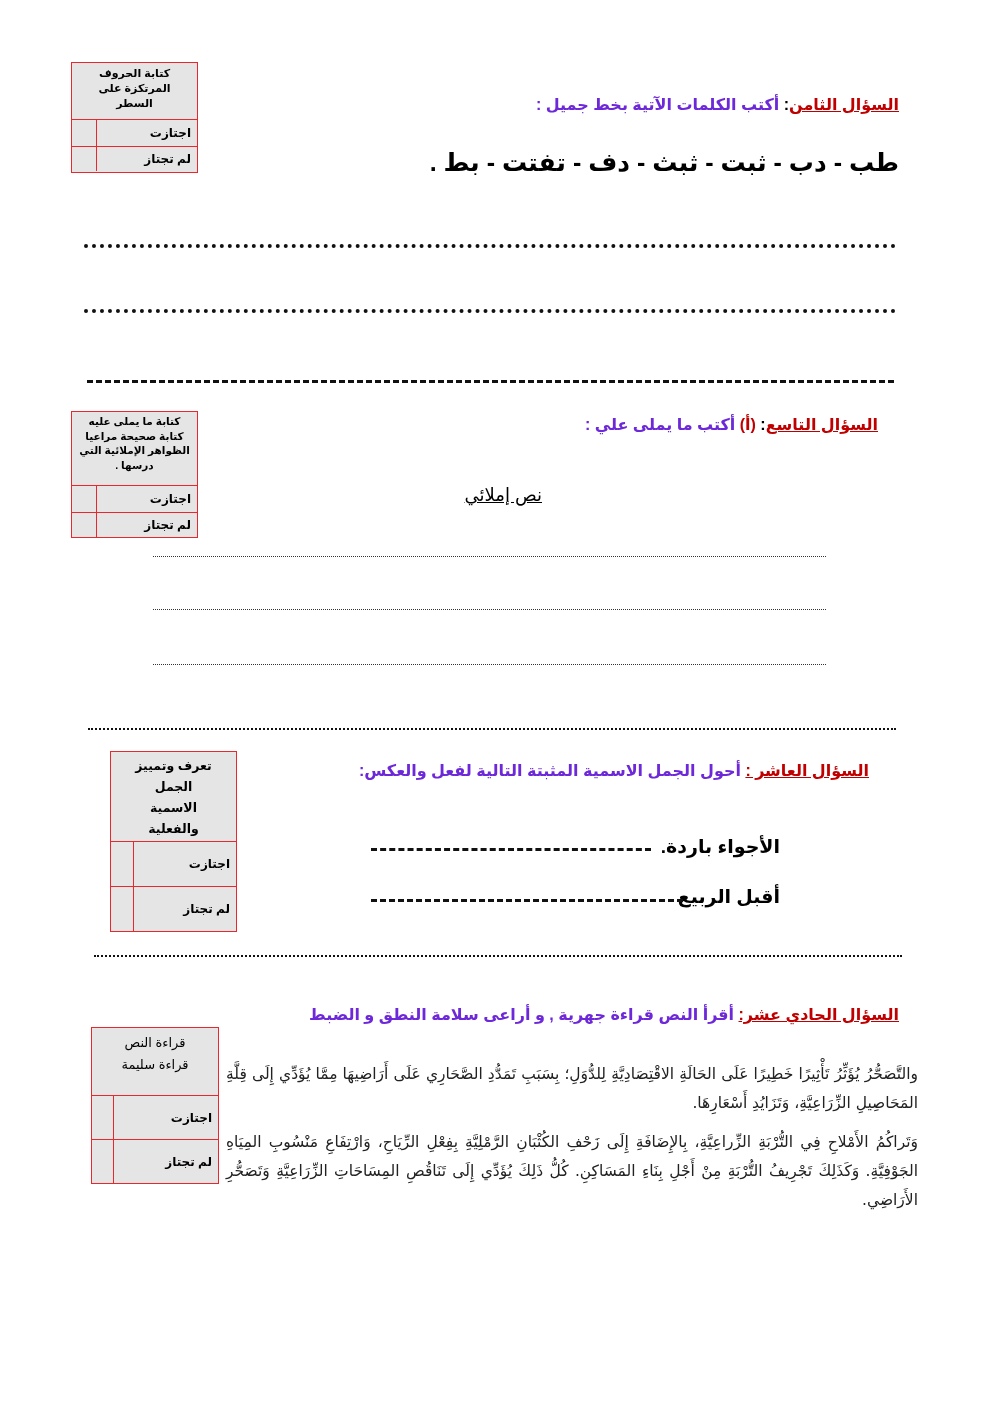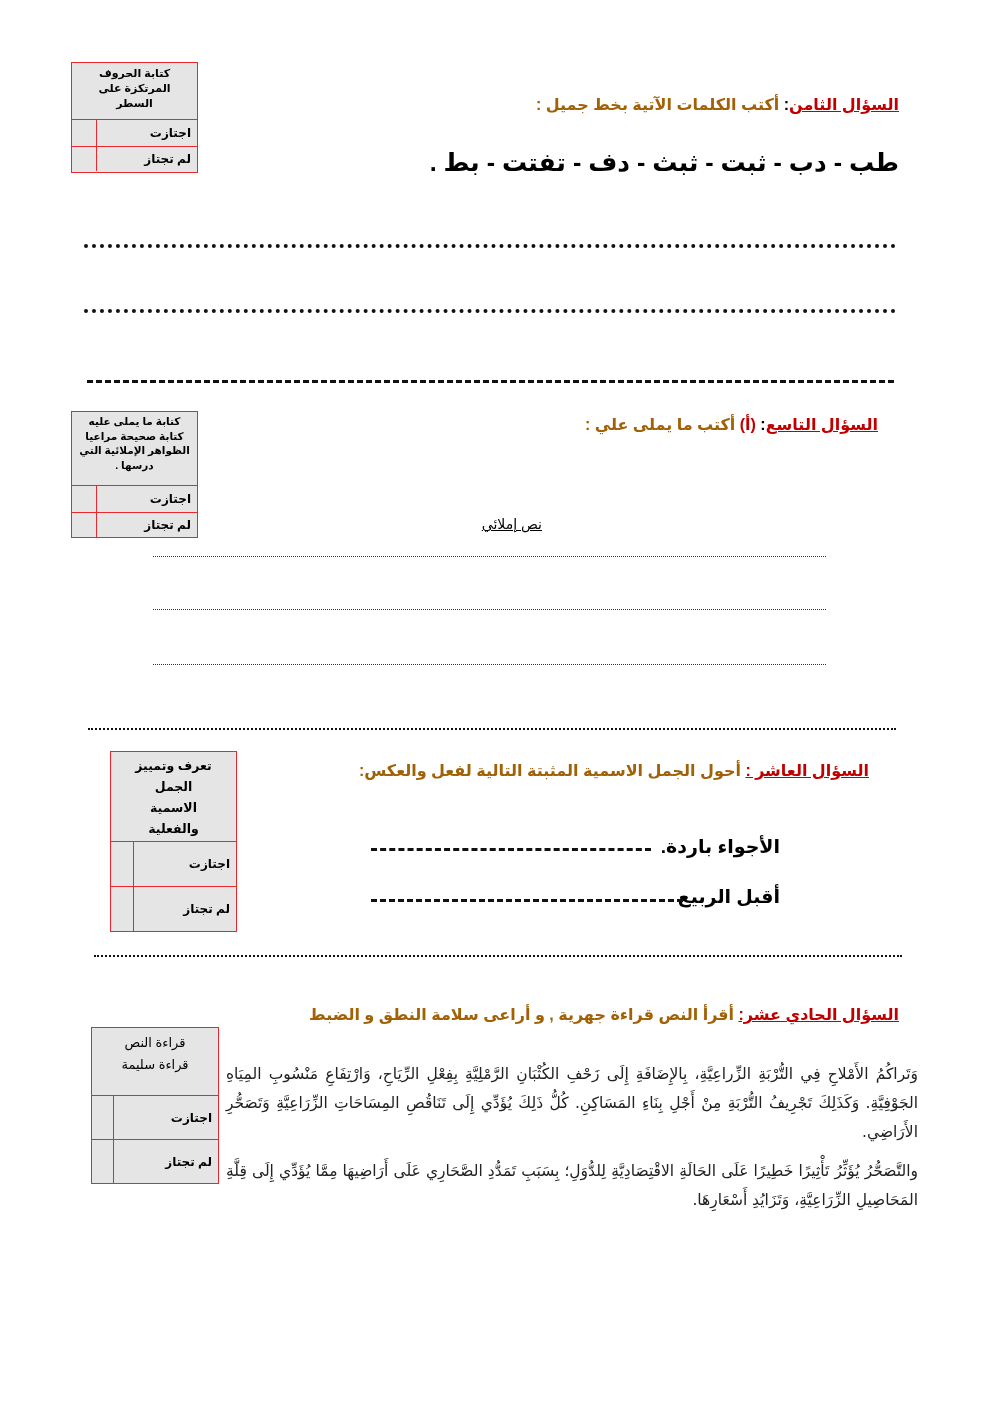--- a/index.html
+++ b/index.html
@@ -13,31 +13,31 @@
                   font-weight: bold; font-size: 11px; line-height: 15px; padding-top: 2px; box-sizing: border-box; }
   .rubric .row { display: flex; flex-direction: row-reverse; border-bottom: 1.5px solid #e8282d; box-sizing: border-box; gap: 24px; }
   .rubric .row:last-child { border-bottom: none; justify-content: space-between; }
   .rubric .row .lbl { direction: rtl; text-align: right; font-weight: bold; font-size: 12px;
                       padding-right: 6px; box-sizing: border-box; display: flex; align-items: center; justify-content: flex-start;}
   .rubric .row .cell { border-right: 1.5px solid #e8282d; box-sizing: border-box; }
 
   
   .qhead { position: absolute; direction: rtl; font-weight: bold; font-size: 16px; white-space: nowrap; }
   .qhead .qnum { color: #c00000; text-decoration: underline; text-decoration-color: #c00000; }
-  .qhead .qtext { color: #a16207; }
+  .qhead .qtext { color: #6d28d9; }
   .qhead .red { color: #c00000; }
 
   .dotline { position: absolute; border-bottom: 4px dotted #111; height: 0; }
   .thin-dotline { position: absolute; border-bottom: 1px dotted #333; height: 0; }
   .dashline { position: absolute; border-bottom: 3px dashed #111; height: 0; }
   .answer-dash { position: absolute; border-bottom: 3px dashed #111; height: 0; }
 
   .big { position: absolute; direction: rtl; font-weight: bold; font-size: 25px; white-space: nowrap; text-align: center; }
   .sentence { position: absolute; direction: rtl; font-weight: bold; font-size: 19px; white-space: nowrap; }
-  .subtitle { position: absolute; direction: rtl; font-size: 14px; text-decoration: underline; white-space: nowrap; margin-top: 32px; }
+  .subtitle { position: absolute; direction: rtl; font-size: 18px; text-decoration: underline; white-space: nowrap; }
   .reading { position: absolute; direction: rtl; font-family: "DejaVu Sans", sans-serif;
              font-size: 15.5px; color: #222; line-height: 29px; text-align: justify; }
   .reading p { margin: 0 0 10px 0; }
 </style>
 </head>
 <body>
 
 <div class="rubric" style="left:71px; top:62px; width:127px; height:111px;">
   <div class="head" style="height:57px; padding:3px 8px 0 8px;">كتابة الحروف المرتكزة على السطر</div>
   <div class="row" style="height:27px;">
@@ -114,15 +114,15 @@
     <div class="lbl" style="width:80px;">اجتازت</div>
     <div class="cell" style="flex:1;"></div>
   </div>
   <div class="row" style="height:43px;">
     <div class="lbl" style="width:80px;">لم تجتاز</div>
     <div class="cell" style="flex:1;"></div>
   </div>
 </div>
 
 <div class="reading" style="left:226px; top:1060px; width:692px;">
+  <p>والتَّصَحُّرُ يُؤَثِّرُ تَأْثِيرًا خَطِيرًا عَلَى الحَالَةِ الاقْتِصَادِيَّةِ لِلدُّوَلِ؛ بِسَبَبِ تَمَدُّدِ الصَّحَارِي عَلَى أَرَاضِيهَا مِمَّا يُؤَدِّي إِلَى قِلَّةِ المَحَاصِيلِ الزِّرَاعِيَّةِ، وَتَزَايُدِ أَسْعَارِهَا.</p>
   <p>وَتَراكُمُ الأَمْلاحِ فِي التُّرْبَةِ الزِّراعِيَّةِ، بِالإِضَافَةِ إِلَى زَحْفِ الكُثْبَانِ الرَّمْلِيَّةِ بِفِعْلِ الرِّيَاحِ، وَارْتِفَاعِ مَنْسُوبِ المِيَاهِ الجَوْفِيَّةِ. وَكَذَلِكَ تَجْرِيفُ التُّرْبَةِ مِنْ أَجْلِ بِنَاءِ المَسَاكِنِ. كُلُّ ذَلِكَ يُؤَدِّي إِلَى تَنَاقُصِ المِسَاحَاتِ الزِّرَاعِيَّةِ وَتَصَحُّرِ الأَرَاضِي.</p>
-  <p>والتَّصَحُّرُ يُؤَثِّرُ تَأْثِيرًا خَطِيرًا عَلَى الحَالَةِ الاقْتِصَادِيَّةِ لِلدُّوَلِ؛ بِسَبَبِ تَمَدُّدِ الصَّحَارِي عَلَى أَرَاضِيهَا مِمَّا يُؤَدِّي إِلَى قِلَّةِ المَحَاصِيلِ الزِّرَاعِيَّةِ، وَتَزَايُدِ أَسْعَارِهَا.</p>
 </div>
 
 </body></html>

